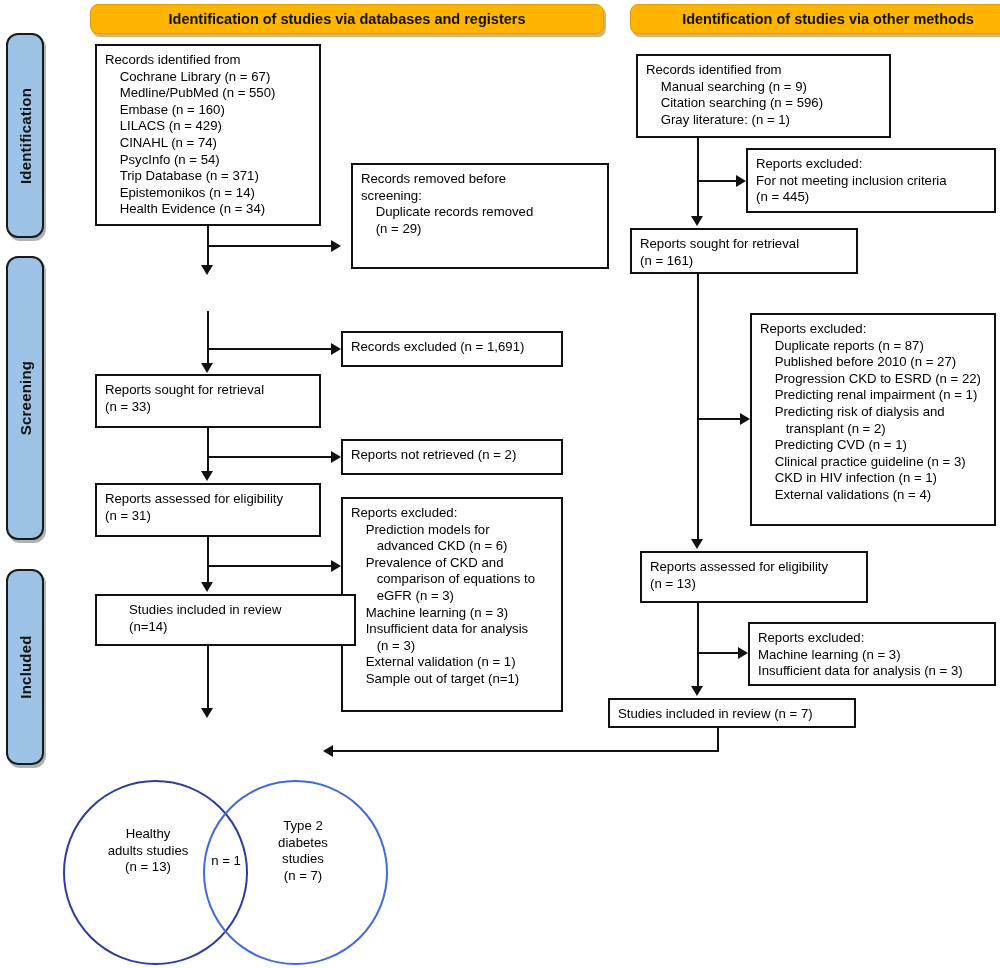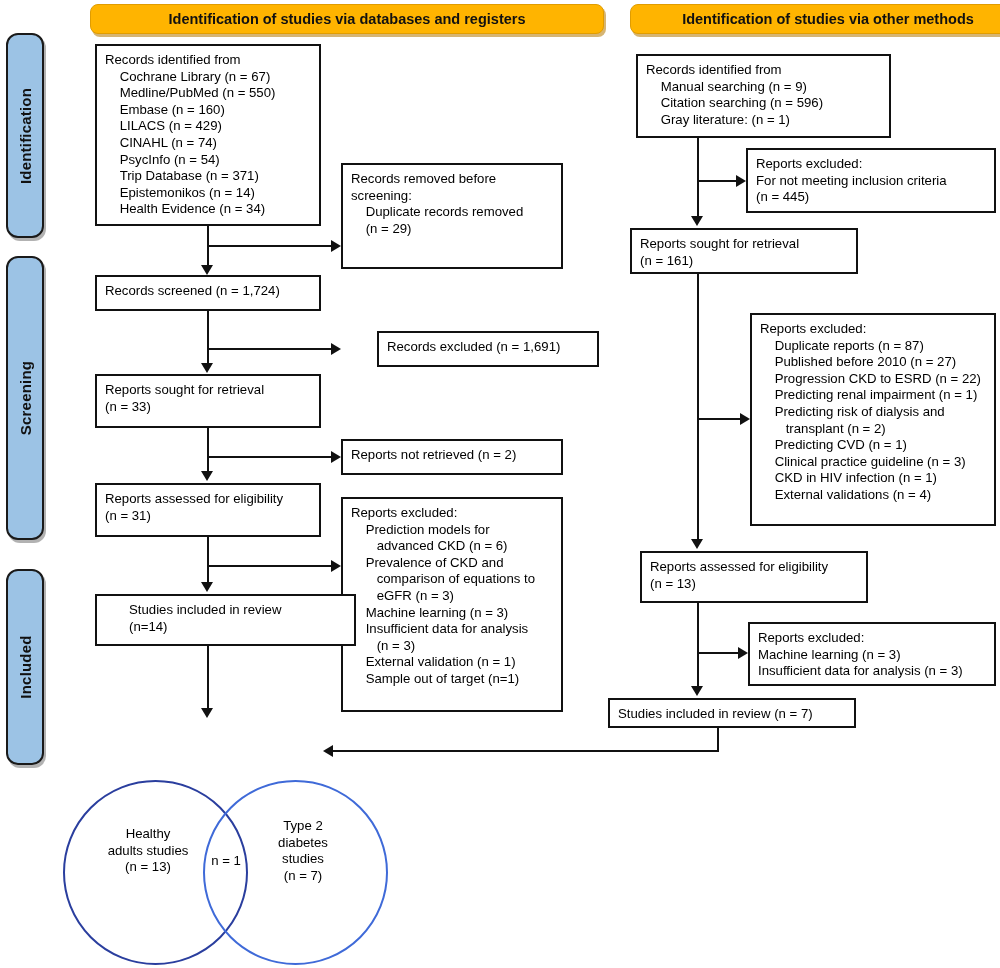--- a/index.html
+++ b/index.html
@@ -139,28 +139,27 @@
     Cochrane Library (n = 67)
     Medline/PubMed (n = 550)
     Embase (n = 160)
     LILACS (n = 429)
     CINAHL (n = 74)
     PsycInfo (n = 54)
     Trip Database (n = 371)
     Epistemonikos (n = 14)
     Health Evidence (n = 34)</div>
 
-  <div class="flow-box" style="left:341px; top:163px; width:222px; height:106px;">Records removed before
+  <div class="flow-box" style="left:351px; top:163px; width:258px; height:106px;">Records removed before
 screening:
     Duplicate records removed
     (n = 29)</div>
 
-  <div class="flow-box" style="left:95px; top:275px; width:226px; height:36px;">Records screened (n = 1,724)</div>
-
-  <div class="flow-box" style="left:341px; top:331px; width:222px; height:36px;margin-left:36px;">Records excluded (n = 1,691)</div>
+
+  <div class="flow-box" style="left:341px; top:331px; width:222px; height:36px;">Records excluded (n = 1,691)</div>
 
   <div class="flow-box" style="left:95px; top:374px; width:226px; height:54px;">Reports sought for retrieval
 (n = 33)</div>
 
   <div class="flow-box" style="left:341px; top:439px; width:222px; height:36px;">Reports not retrieved (n = 2)</div>
 
   <div class="flow-box" style="left:95px; top:483px; width:226px; height:54px;">Reports assessed for eligibility
 (n = 31)</div>
 
   <div class="flow-box" style="left:341px; top:497px; width:222px; height:215px;">Reports excluded:

